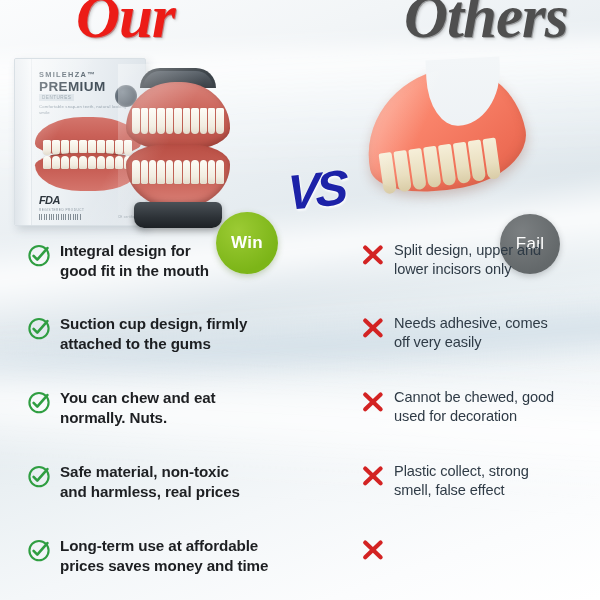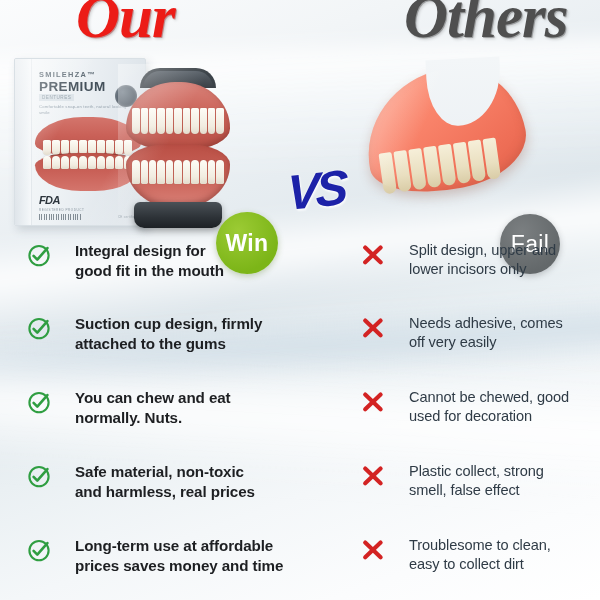--- a/index.html
+++ b/index.html
@@ -288,21 +288,21 @@
     text-shadow:0 0 2px rgba(255,255,255,.95), 1px 2px 2px rgba(255,255,255,.8);
     user-select:none;
   }
 
   
   .badge {
     position:absolute;
     border-radius:50%;
     display:flex; align-items:center; justify-content:center;
     color:#fff;
-    font-size:23px;
+    font-size:17px;
     letter-spacing:.3px;
   }
   #badge-win {
     left:216px; top:162px;
     width:62px; height:62px;
     background:radial-gradient(circle at 36% 30%, #9ccb34, #7cb518 70%);
     box-shadow:0 2px 6px rgba(70,110,20,.3);
     font-weight:bold;
   }
   #badge-fail {
@@ -315,21 +315,21 @@
 
   
   .list { position:absolute; top:241px; }
   #list-ours   { left:26px;  width:310px; }
   #list-others { left:360px; width:238px; }
 
   .row {
     position:absolute;
     display:flex;
     align-items:flex-start;
-    gap:23px;
+    gap:8px;
     justify-content:center;
   }
   .row-0 { top:0px;   }
   .row-1 { top:73px;  }
   .row-2 { top:147px; }
   .row-3 { top:221px; }
   .row-4 { top:295px; }
 
   .icon { flex:0 0 auto; margin-top:1px; }
 
@@ -578,18 +578,16 @@
 smell, false effect</span>
     </div>
 
     <div class="row row-4">
       <span class="icon">
         <svg width="26" height="26" viewBox="0 0 26 26">
           <path d="M5.2 5.6 L20.6 20.2" stroke="#d32323" stroke-width="4.2" stroke-linecap="round"></path>
           <path d="M20.6 5.6 L5.2 20.2" stroke="#d32323" stroke-width="4.2" stroke-linecap="round"></path>
         </svg>
       </span>
-      <span class="txt">Troublesome to clean,
-easy to collect dirt</span>
     </div>
   </div>
 
 </div>
 
 </body></html>

